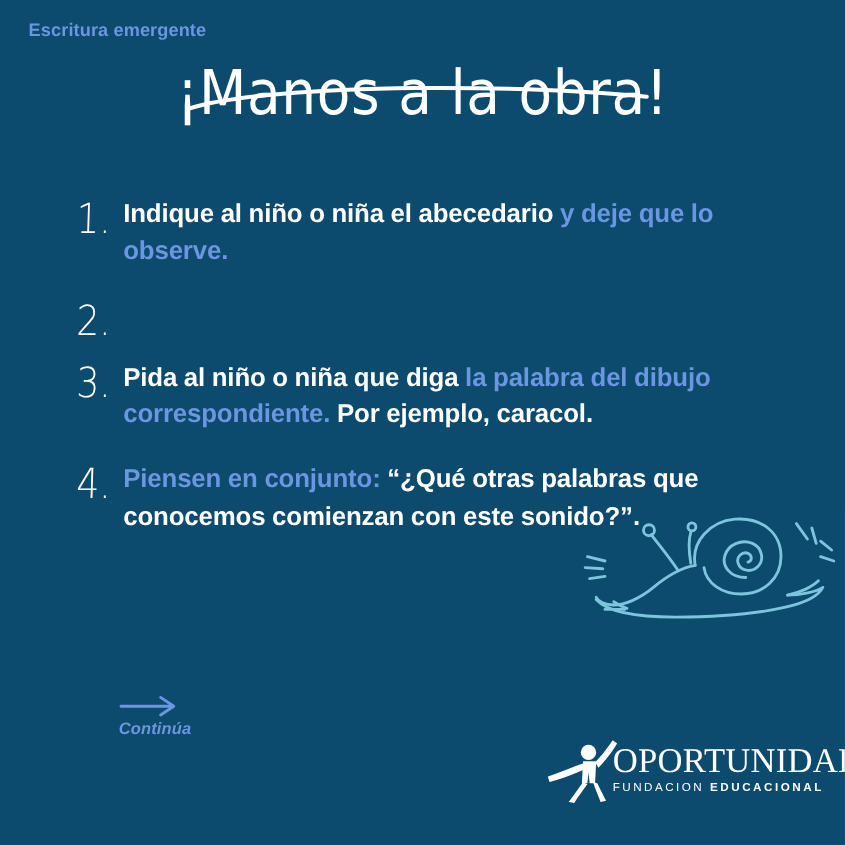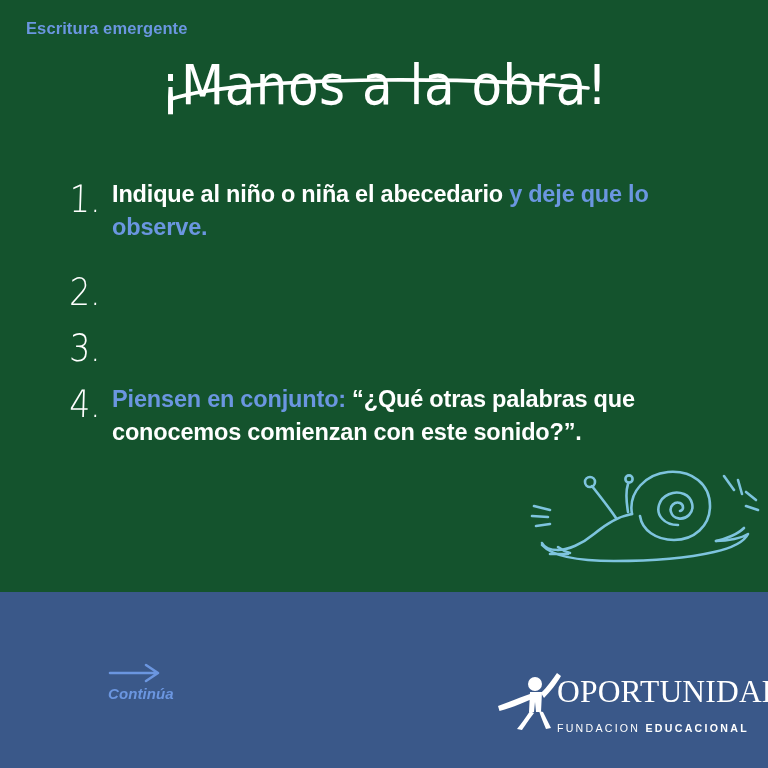--- a/index.html
+++ b/index.html
@@ -14,22 +14,22 @@
   body {
     background: #3a5889;
     font-family: "Liberation Sans", sans-serif;
     position: relative;
     -webkit-font-smoothing: antialiased;
   }
 
   .slide {
     position: relative;
     width: 768px;
-    height: 592px;
-    background: #14532d;
+    height: 768px;
+    background: #0c4a6e;
   }
 
   
   .eyebrow {
     position: absolute;
     left: 26px;
     top: 19px;
     font-size: 16.5px;
     font-weight: bold;
     color: #6b96e0;
@@ -105,21 +105,21 @@
     max-width: 580px;
     word-spacing: -0.3px;
   }
 
   .item-text .hl { color: #6b96e0; }
 
   
   .continue {
     position: absolute;
     left: 108px;
-    top: 662px;
+    top: 631px;
     width: 130px;
   }
 
   .continue-arrow {
     display: block;
     width: 56px;
     height: 22px;
   }
 
   .continue-label {
@@ -172,21 +172,21 @@
     font-size: 31.5px;
     font-weight: 400;
     color: #ffffff;
     line-height: 1;
     letter-spacing: 0.2px;
     white-space: nowrap;
   }
 
   .logo-sub {
     display: block;
-    margin-top: 15px;
+    margin-top: 3px;
     font-size: 10.6px;
     color: #ffffff;
     line-height: 1;
     letter-spacing: 2.25px;
     white-space: nowrap;
   }
 
   .logo-sub b { font-weight: bold; letter-spacing: 2.3px; }
 </style>
 </head>
@@ -210,20 +210,21 @@
       <div class="item-num">1.</div>
       <div class="item-text"><span>Indique al niño o niña el abecedario </span><span class="hl">y deje que lo observe.</span></div>
     </div>
 
     <div class="item">
       <div class="item-num">2.</div>
     </div>
 
     <div class="item">
       <div class="item-num">3.</div>
+      <div class="item-text"><span>Pida al niño o niña que diga </span><span class="hl">la palabra del dibujo correspondiente.</span><span> Por ejemplo, caracol.</span></div>
     </div>
 
     <div class="item">
       <div class="item-num">4.</div>
       <div class="item-text"><span class="hl">Piensen en conjunto:</span><span> “¿Qué otras palabras que conocemos comienzan con este sonido?”.</span></div>
     </div>
 
   </div>
 
   <svg class="snail" viewBox="0 0 232 112">

